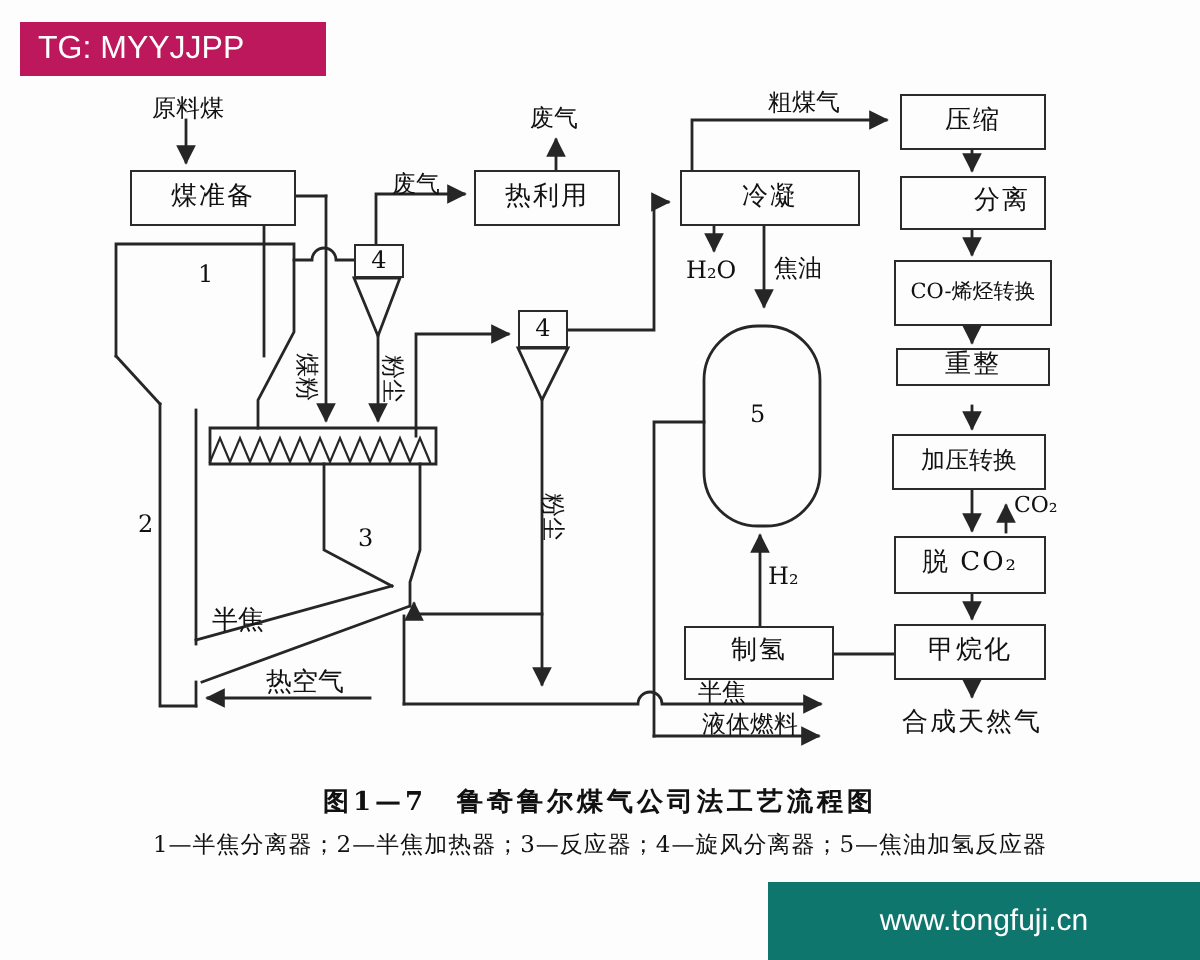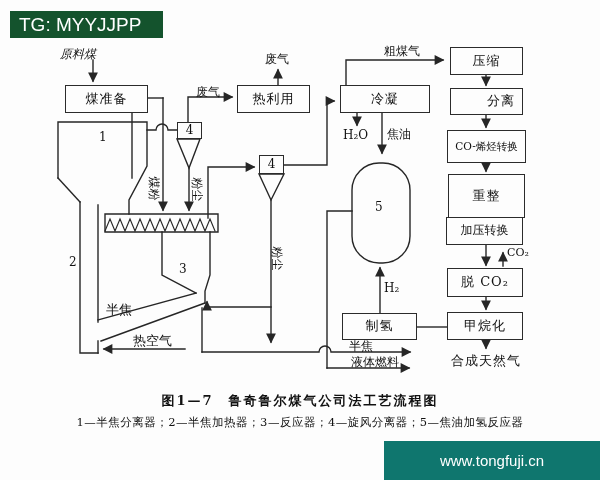--- a/index.html
+++ b/index.html
@@ -10,22 +10,22 @@
       display:flex;align-items:center;justify-content:center;text-align:center;
       font-size:13px;line-height:1.1;letter-spacing:1px;}
   .bx.small{font-size:12px;letter-spacing:0;}
   .lb{position:absolute;white-space:nowrap;font-size:12px;}
   .rot{transform:rotate(90deg);transform-origin:center;}
   .num{font-size:12px;}
   #caption{position:absolute;left:0;top:392px;width:600px;text-align:center;
            font-size:13px;font-weight:600;letter-spacing:2px;}
   #legend{position:absolute;left:0;top:415px;width:600px;text-align:center;
           font-size:11.5px;letter-spacing:0.5px;}
-  #wm-top{position:absolute;left:10px;top:11px;width:153px;height:27px;background:#14532d;
-          color:#fff;font-family:"Liberation Sans",sans-serif;font-size:19px;
+  #wm-top{position:absolute;left:10px;top:11px;width:153px;height:27px;background:#be185d;
+          color:#fff;font-family:"Liberation Sans",sans-serif;font-size:16px;
           line-height:27px;padding-left:9px;box-sizing:border-box;}
   #wm-bottom{position:absolute;left:384px;top:441px;width:216px;height:39px;background:#0f766e;
           color:#fff;font-family:"Liberation Sans",sans-serif;font-size:15px;
           line-height:39px;text-align:center;}
 </style>
 </head>
 <body>
 
 <div id="stage">
 
@@ -102,21 +102,21 @@
     </div>
   <div class="bx" style="left:450px;top:47px;width:73px;height:28px;">
       <span>压缩</span>
     </div>
   <div class="bx" style="left:450px;top:88px;width:73px;height:27px;padding-left:29px;">
       <span>分离</span>
     </div>
   <div class="bx small" style="left:447px;top:130px;width:79px;height:33px;letter-spacing:0;font-size:10.5px;">
       <span>CO-烯烃转换</span>
     </div>
-  <div class="bx" style="left:448px;top:174px;width:77px;height:44px;">
+  <div class="bx" style="left:448px;top:174px;width:77px;height:19px;">
       <span>重整</span>
     </div>
   <div class="bx small" style="left:446px;top:217px;width:77px;height:28px;">
       <span>加压转换</span>
     </div>
   <div class="bx" style="left:447px;top:312px;width:76px;height:28px;">
       <span>甲烷化</span>
     </div>
   <div class="bx" style="left:447px;top:268px;width:76px;height:29px;">
       <span>脱 CO₂</span>
@@ -124,21 +124,21 @@
   <div class="bx" style="left:342px;top:313px;width:75px;height:27px;">
       <span>制氢</span>
     </div>
   <div class="bx small" style="left:177px;top:122px;width:25px;height:17px;">
       <span>4</span>
     </div>
   <div class="bx small" style="left:259px;top:155px;width:25px;height:19px;">
       <span>4</span>
     </div>
 
-  <div class="lb" style="left:60px;top:46px;font-style:italic;">原料煤</div>
+  <div class="lb" style="left:76px;top:46px;">原料煤</div>
   <div class="lb" style="left:196px;top:84px;">废气</div>
   <div class="lb" style="left:265px;top:51px;">废气</div>
   <div class="lb" style="left:384px;top:43px;">粗煤气</div>
   <div class="lb" style="left:343px;top:128px;">H₂O</div>
   <div class="lb" style="left:387px;top:126px;">焦油</div>
   <div class="lb" style="left:384px;top:281px;">H₂</div>
   <div class="lb" style="left:507px;top:246px;font-size:11px;">CO₂</div>
   <div class="lb" style="left:451px;top:352px;font-size:13px;letter-spacing:1px;">合成天然气</div>
   <div class="lb" style="left:349px;top:338px;">半焦</div>
   <div class="lb" style="left:351px;top:354px;">液体燃料</div>

